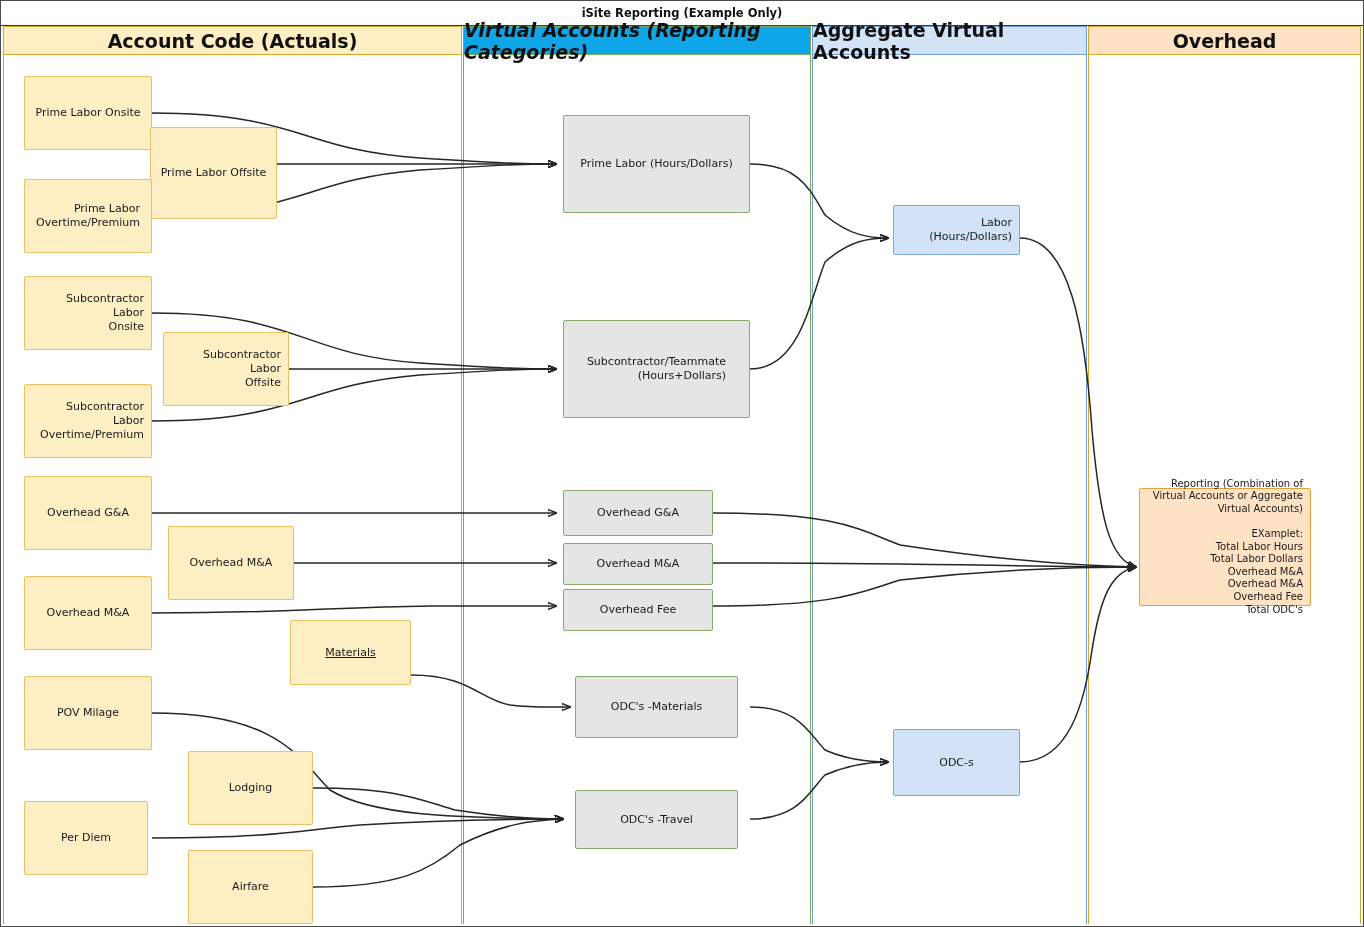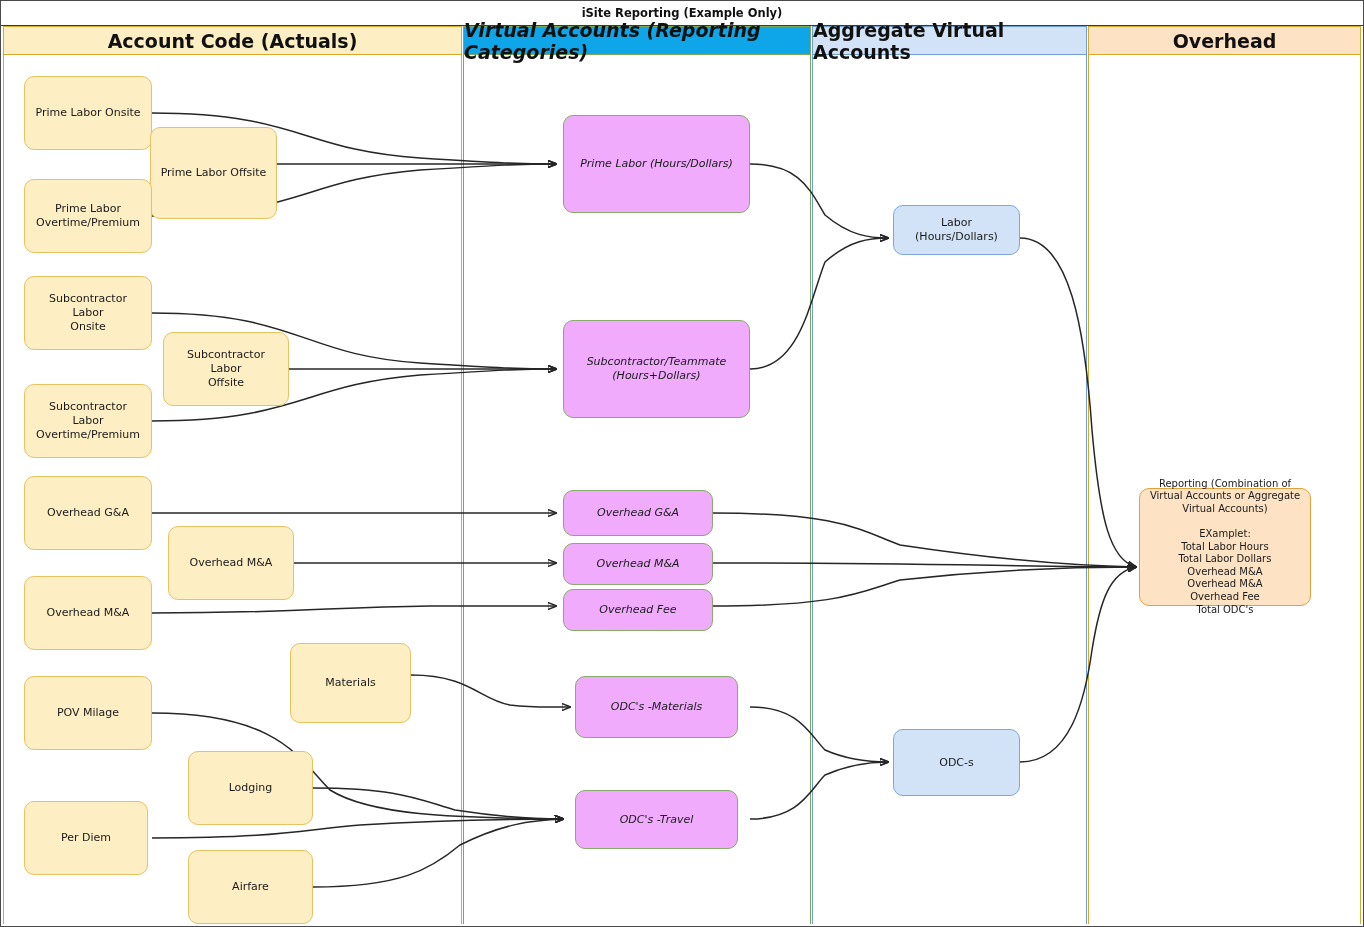--- a/index.html
+++ b/index.html
@@ -6,24 +6,24 @@
   body{font-family:"DejaVu Sans","Liberation Sans",sans-serif;}
   #canvas{position:relative;width:1364px;height:927px;overflow:hidden;background:#fff;}
   .band-body{position:absolute;}
   .hdr{position:absolute;display:flex;align-items:center;justify-content:center;
        font-weight:bold;font-size:19px;color:#111;box-sizing:border-box;}
   .titlebar{position:absolute;left:0;top:0;width:1364px;height:26px;
        display:flex;align-items:center;justify-content:center;
        font-weight:bold;font-size:11.5px;color:#111;
        border:1px solid #3a3a3a;box-sizing:border-box;background:#fff;}
   .node{position:absolute;box-sizing:border-box;display:flex;align-items:center;
-        justify-content:center;text-align:center;border-radius:10px;
+        justify-content:center;text-align:right;border-radius:2px;
         font-size:11px;color:#1a1a1a;line-height:1.25;padding:20px 7px;}
   .node.yellow{background:#fdeec4;border:1.4px solid #e8c163;}
-  .node.green{background:#f0abfc;border:1.4px solid #86ab6a;font-style:italic;}
+  .node.green{background:#e5e5e5;border:1.4px solid #86ab6a;}
   .node.blue{background:#d3e3f7;border:1.4px solid #7ea6d8;}
   .node.orange{background:#fde2c4;border:1.6px solid #e2a13f;}
   .node .txt{white-space:pre-line;}
   svg.wires{position:absolute;left:0;top:0;width:1364px;height:927px;pointer-events:none;}
   svg.wires path{fill:none;stroke:#262626;stroke-width:1.5px;}
   .outer{position:absolute;left:0;top:0;width:1364px;height:927px;
          border:1.5px solid #4a4a4a;box-sizing:border-box;pointer-events:none;}
 </style>
 </head>
 <body>
@@ -115,21 +115,21 @@
   <div class="node yellow" style="left:168px;top:526px;width:126px;height:74px;">
     <span class="txt">Overhead M&amp;A</span>
   </div>
   <div class="node yellow" style="left:24px;top:576px;width:128px;height:74px;">
     <span class="txt">Overhead M&amp;A</span>
   </div>
 
   <div class="node yellow" style="left:24px;top:676px;width:128px;height:74px;">
     <span class="txt">POV Milage</span>
   </div>
-  <div class="node yellow" style="left:290px;top:643px;width:121px;height:80px;">
+  <div class="node yellow" style="left:290px;top:620px;width:121px;height:65px;text-decoration:underline;">
     <span class="txt">Materials</span>
   </div>
   <div class="node yellow" style="left:188px;top:751px;width:125px;height:74px;">
     <span class="txt">Lodging</span>
   </div>
   <div class="node yellow" style="left:24px;top:801px;width:124px;height:74px;">
     <span class="txt">Per Diem</span>
   </div>
   <div class="node yellow" style="left:188px;top:850px;width:125px;height:74px;">
     <span class="txt">Airfare</span>

